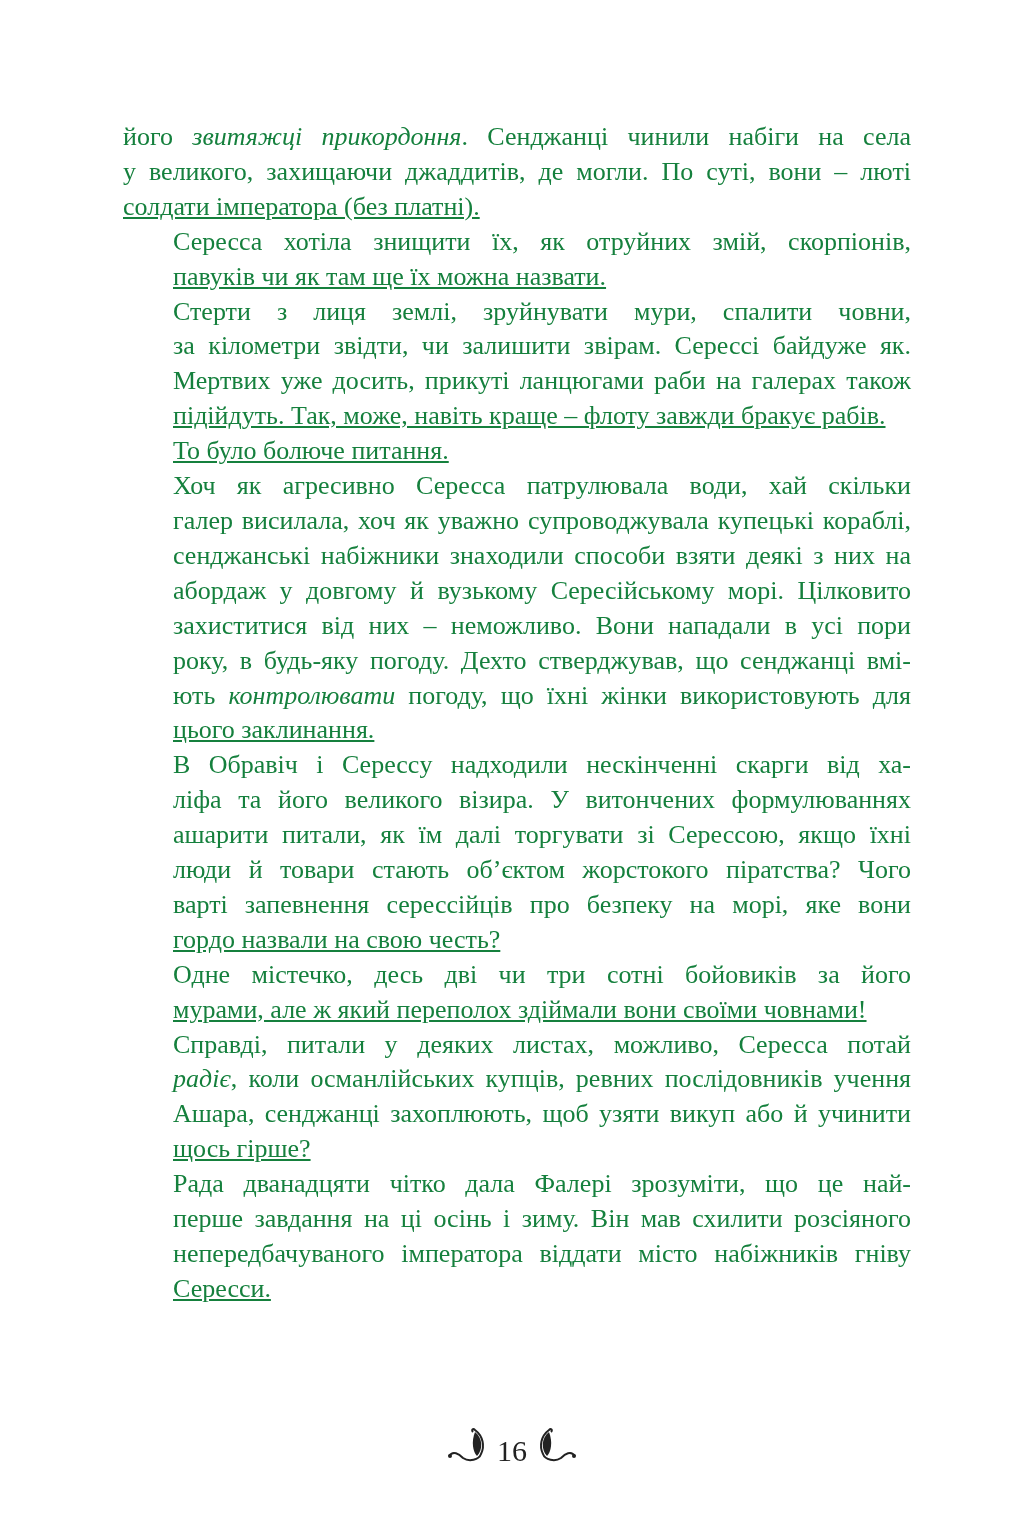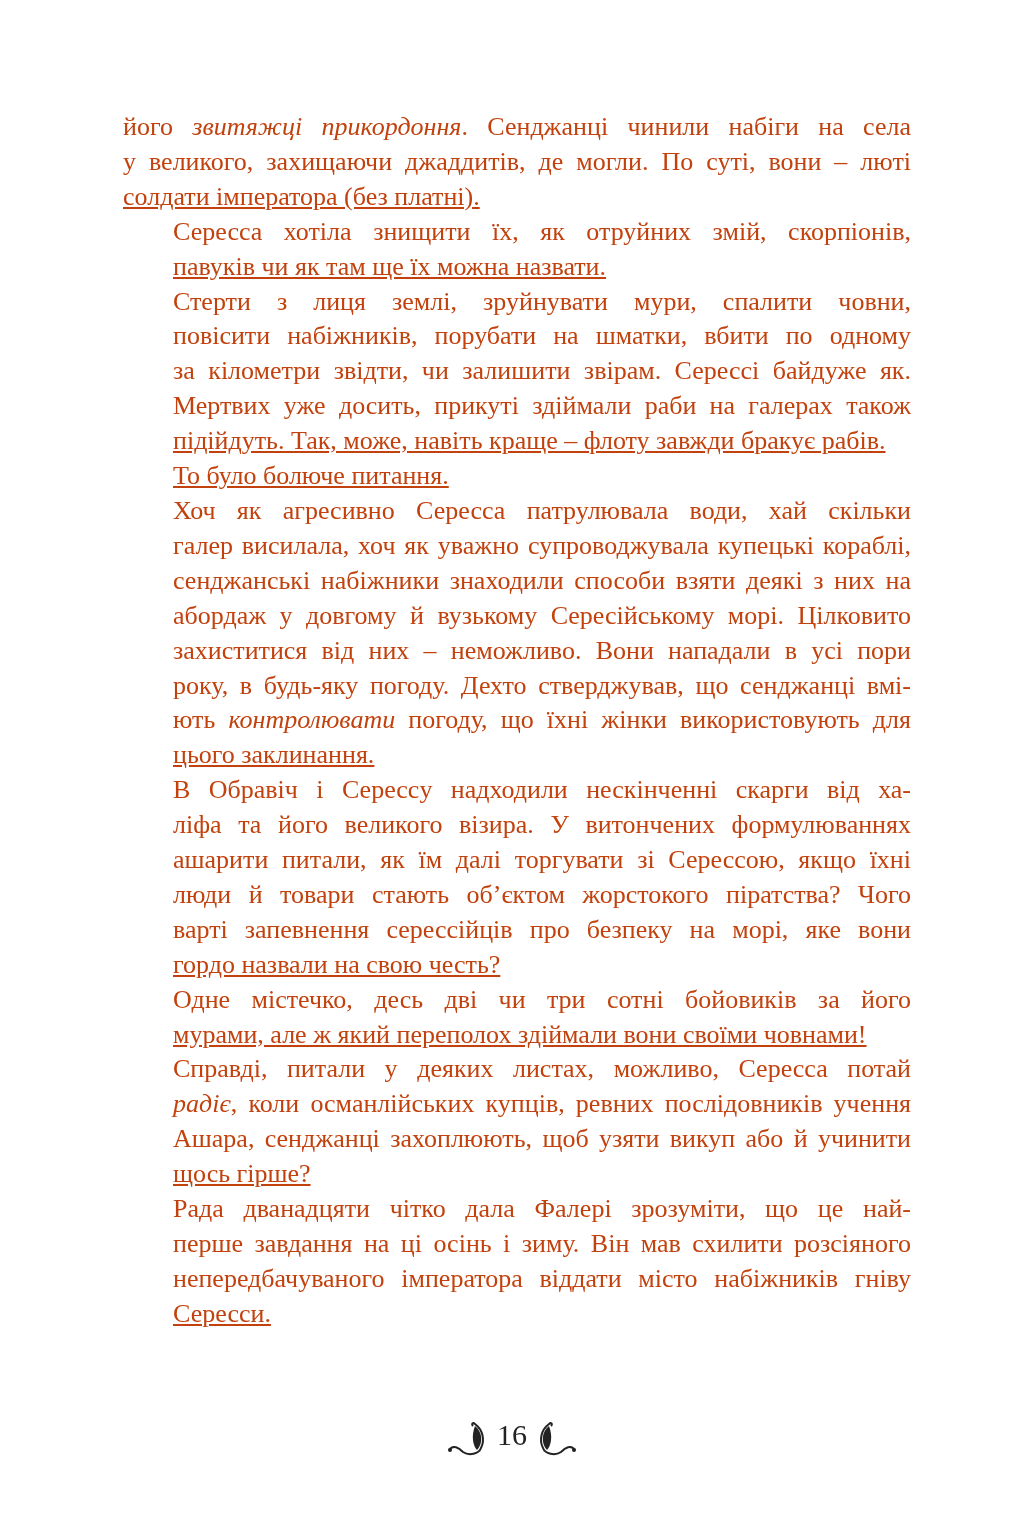--- a/index.html
+++ b/index.html
@@ -1,30 +1,30 @@
 <!DOCTYPE html>
 <html><head>
 <meta charset="utf-8">
 <style>
   html, body { margin: 0; padding: 0; background: #ffffff; }
   body { width: 1024px; height: 1519px; position: relative; overflow: hidden; }
   .page {
-    position: absolute; left: 123px; top: 110px; width: 788px;
+    position: absolute; left: 123px; top: 120px; width: 788px;
     font-family: "Liberation Serif", "DejaVu Serif", serif;
-    font-size: 26px; line-height: 34.9px; color: #c2410c;
+    font-size: 26px; line-height: 34.9px; color: #15803d;
     text-align: justify; hyphens: manual;
   }
   .para { margin: 0; text-indent: 50px; }
   .para.first { text-indent: 0; }
   .para .line { display: block; text-align: justify; text-align-last: justify; white-space: nowrap; }
   .para .line.last { text-align-last: left; text-decoration: underline; }
   .it { font-style: italic; }
   .folio {
     position: absolute; left: 0; top: 1418px; width: 1024px; height: 50px;
-    display: flex; justify-content: center; align-items: flex-start; gap: 0;
+    display: flex; justify-content: center; align-items: flex-end; gap: 0;
   }
   .folio .num {
     font-family: "Liberation Serif", "DejaVu Serif", serif;
     font-size: 30px; color: #222;
   }
   .orn { width: 52px; height: 44px; }
 </style>
 </head>
 <body>
 
@@ -33,23 +33,22 @@
       <span class="line"><span>його </span><span class="it">звитяжці прикордоння</span><span>. Сенджанці чинили набіги на села</span></span>
       <span class="line"><span>у великого, захищаючи джаддитів, де могли. По суті, вони – люті</span></span>
       <span class="line last"><span>солдати імператора (без платні).</span></span>
     </p>
     <p class="para">
       <span class="line"><span>Сересса хотіла знищити їх, як отруйних змій, скорпіонів,</span></span>
       <span class="line last"><span>павуків чи як там ще їх можна назвати.</span></span>
     </p>
     <p class="para">
       <span class="line"><span>Стерти з лиця землі, зруйнувати мури, спалити човни,</span></span>
-      <span class="line"><span>повісити набіжників, порубати на шматки, вбити по одному</span></span>
       <span class="line"><span>за кілометри звідти, чи залишити звірам. Сересcі байдуже як.</span></span>
-      <span class="line"><span>Мертвих уже досить, прикуті здіймали раби на галерах також</span></span>
+      <span class="line"><span>Мертвих уже досить, прикуті ланцюгами раби на галерах також</span></span>
       <span class="line last"><span>підійдуть. Так, може, навіть краще – флоту завжди бракує рабів.</span></span>
     </p>
     <p class="para">
       <span class="line last"><span>То було болюче питання.</span></span>
     </p>
     <p class="para">
       <span class="line"><span>Хоч як агресивно Сересса патрулювала води, хай скільки</span></span>
       <span class="line"><span>галер висилала, хоч як уважно супроводжувала купецькі кораблі,</span></span>
       <span class="line"><span>сенджанські набіжники знаходили способи взяти деякі з них на</span></span>
       <span class="line"><span>абордаж у довгому й вузькому Сересійському морі. Цілковито</span></span>

